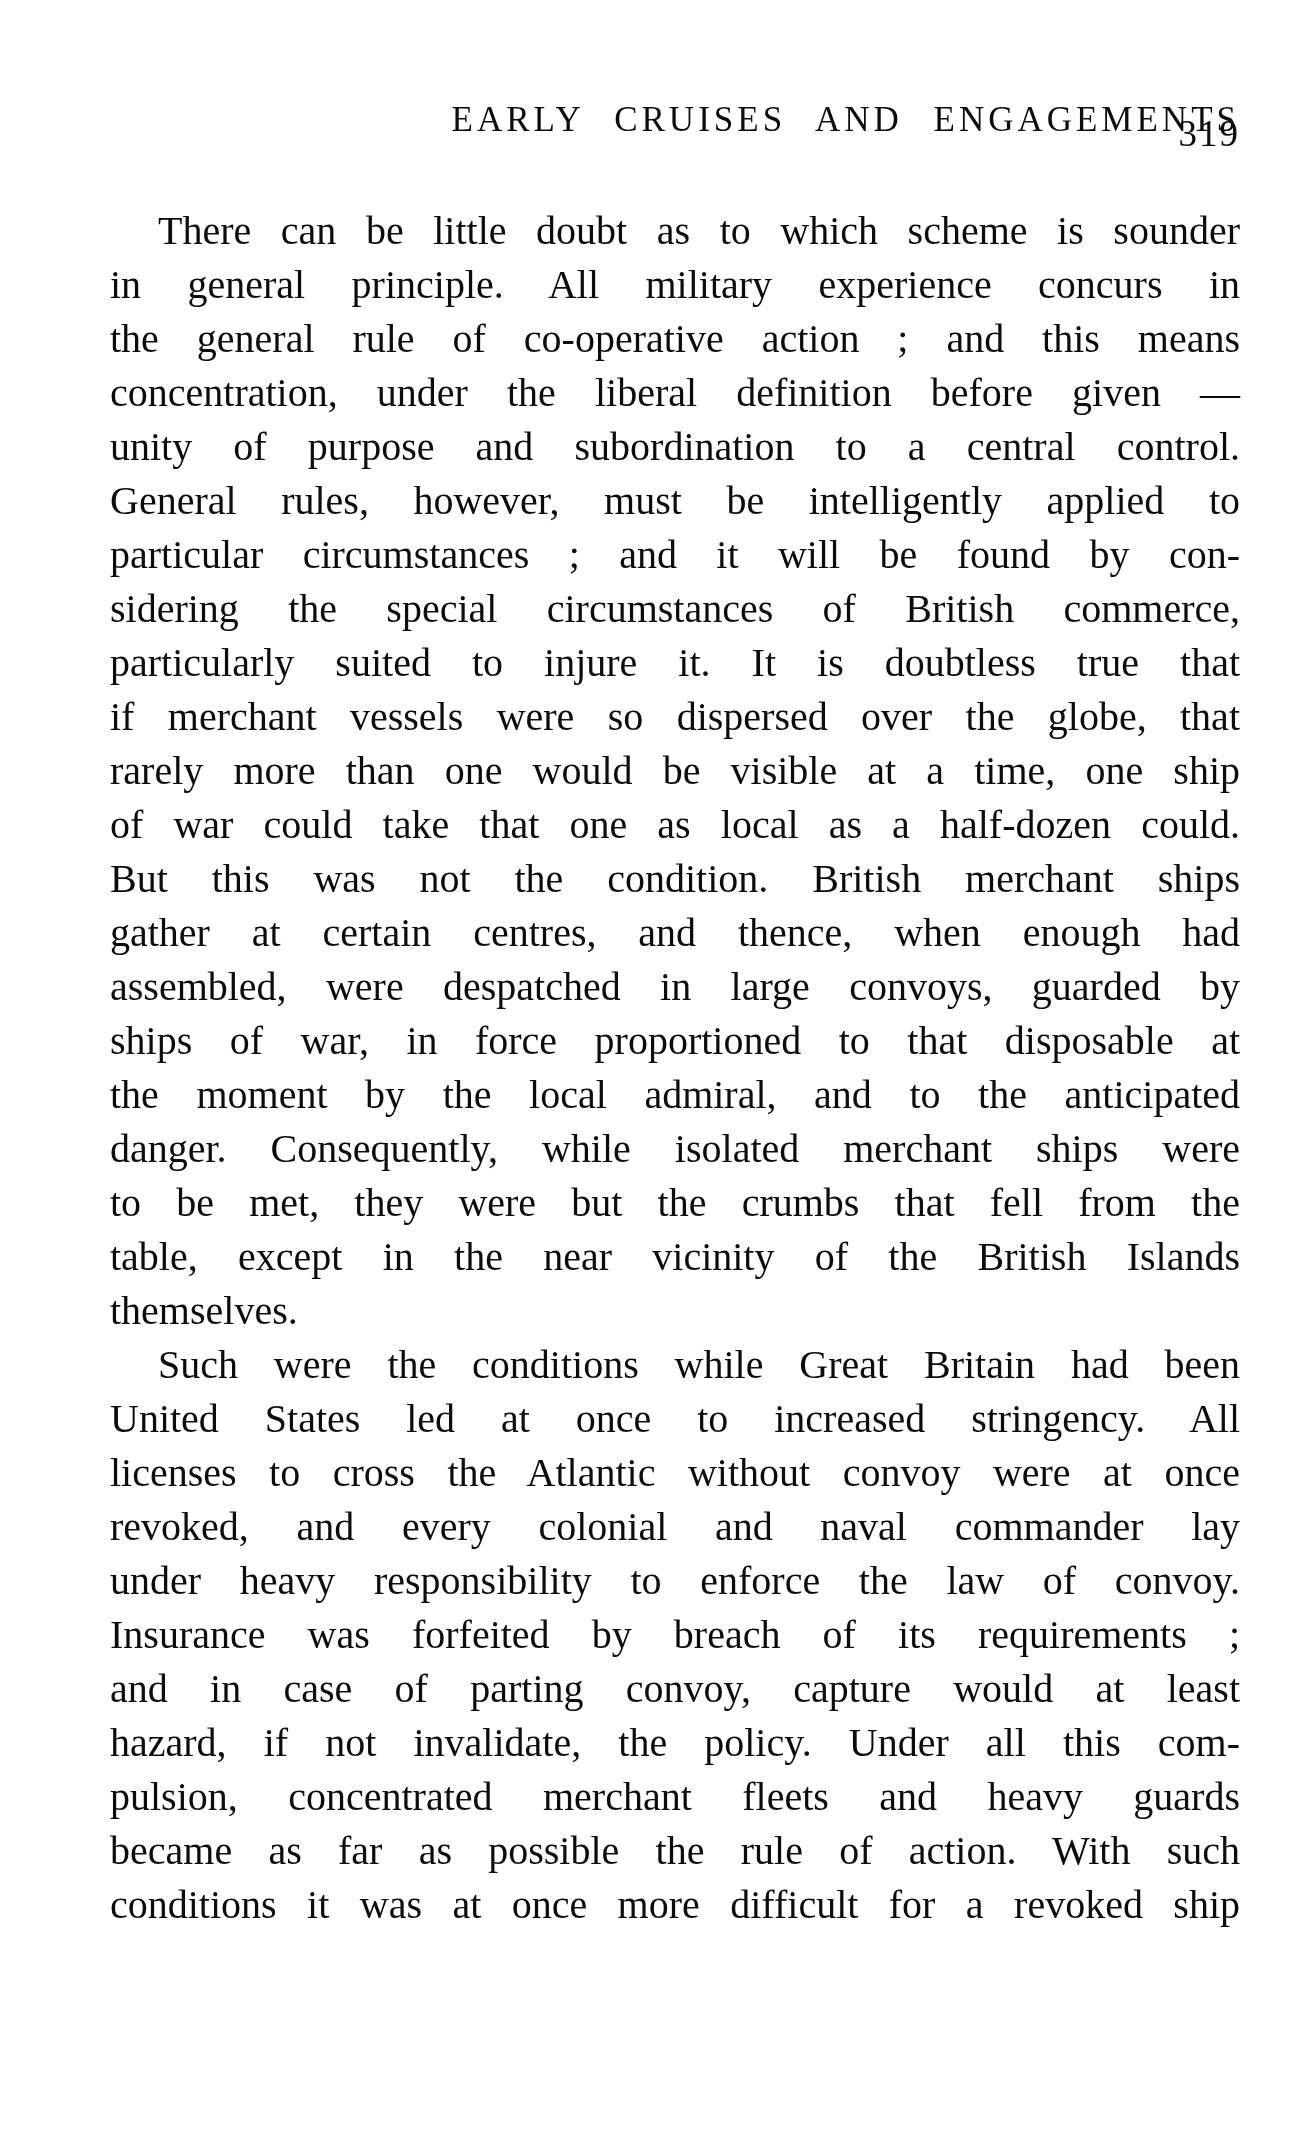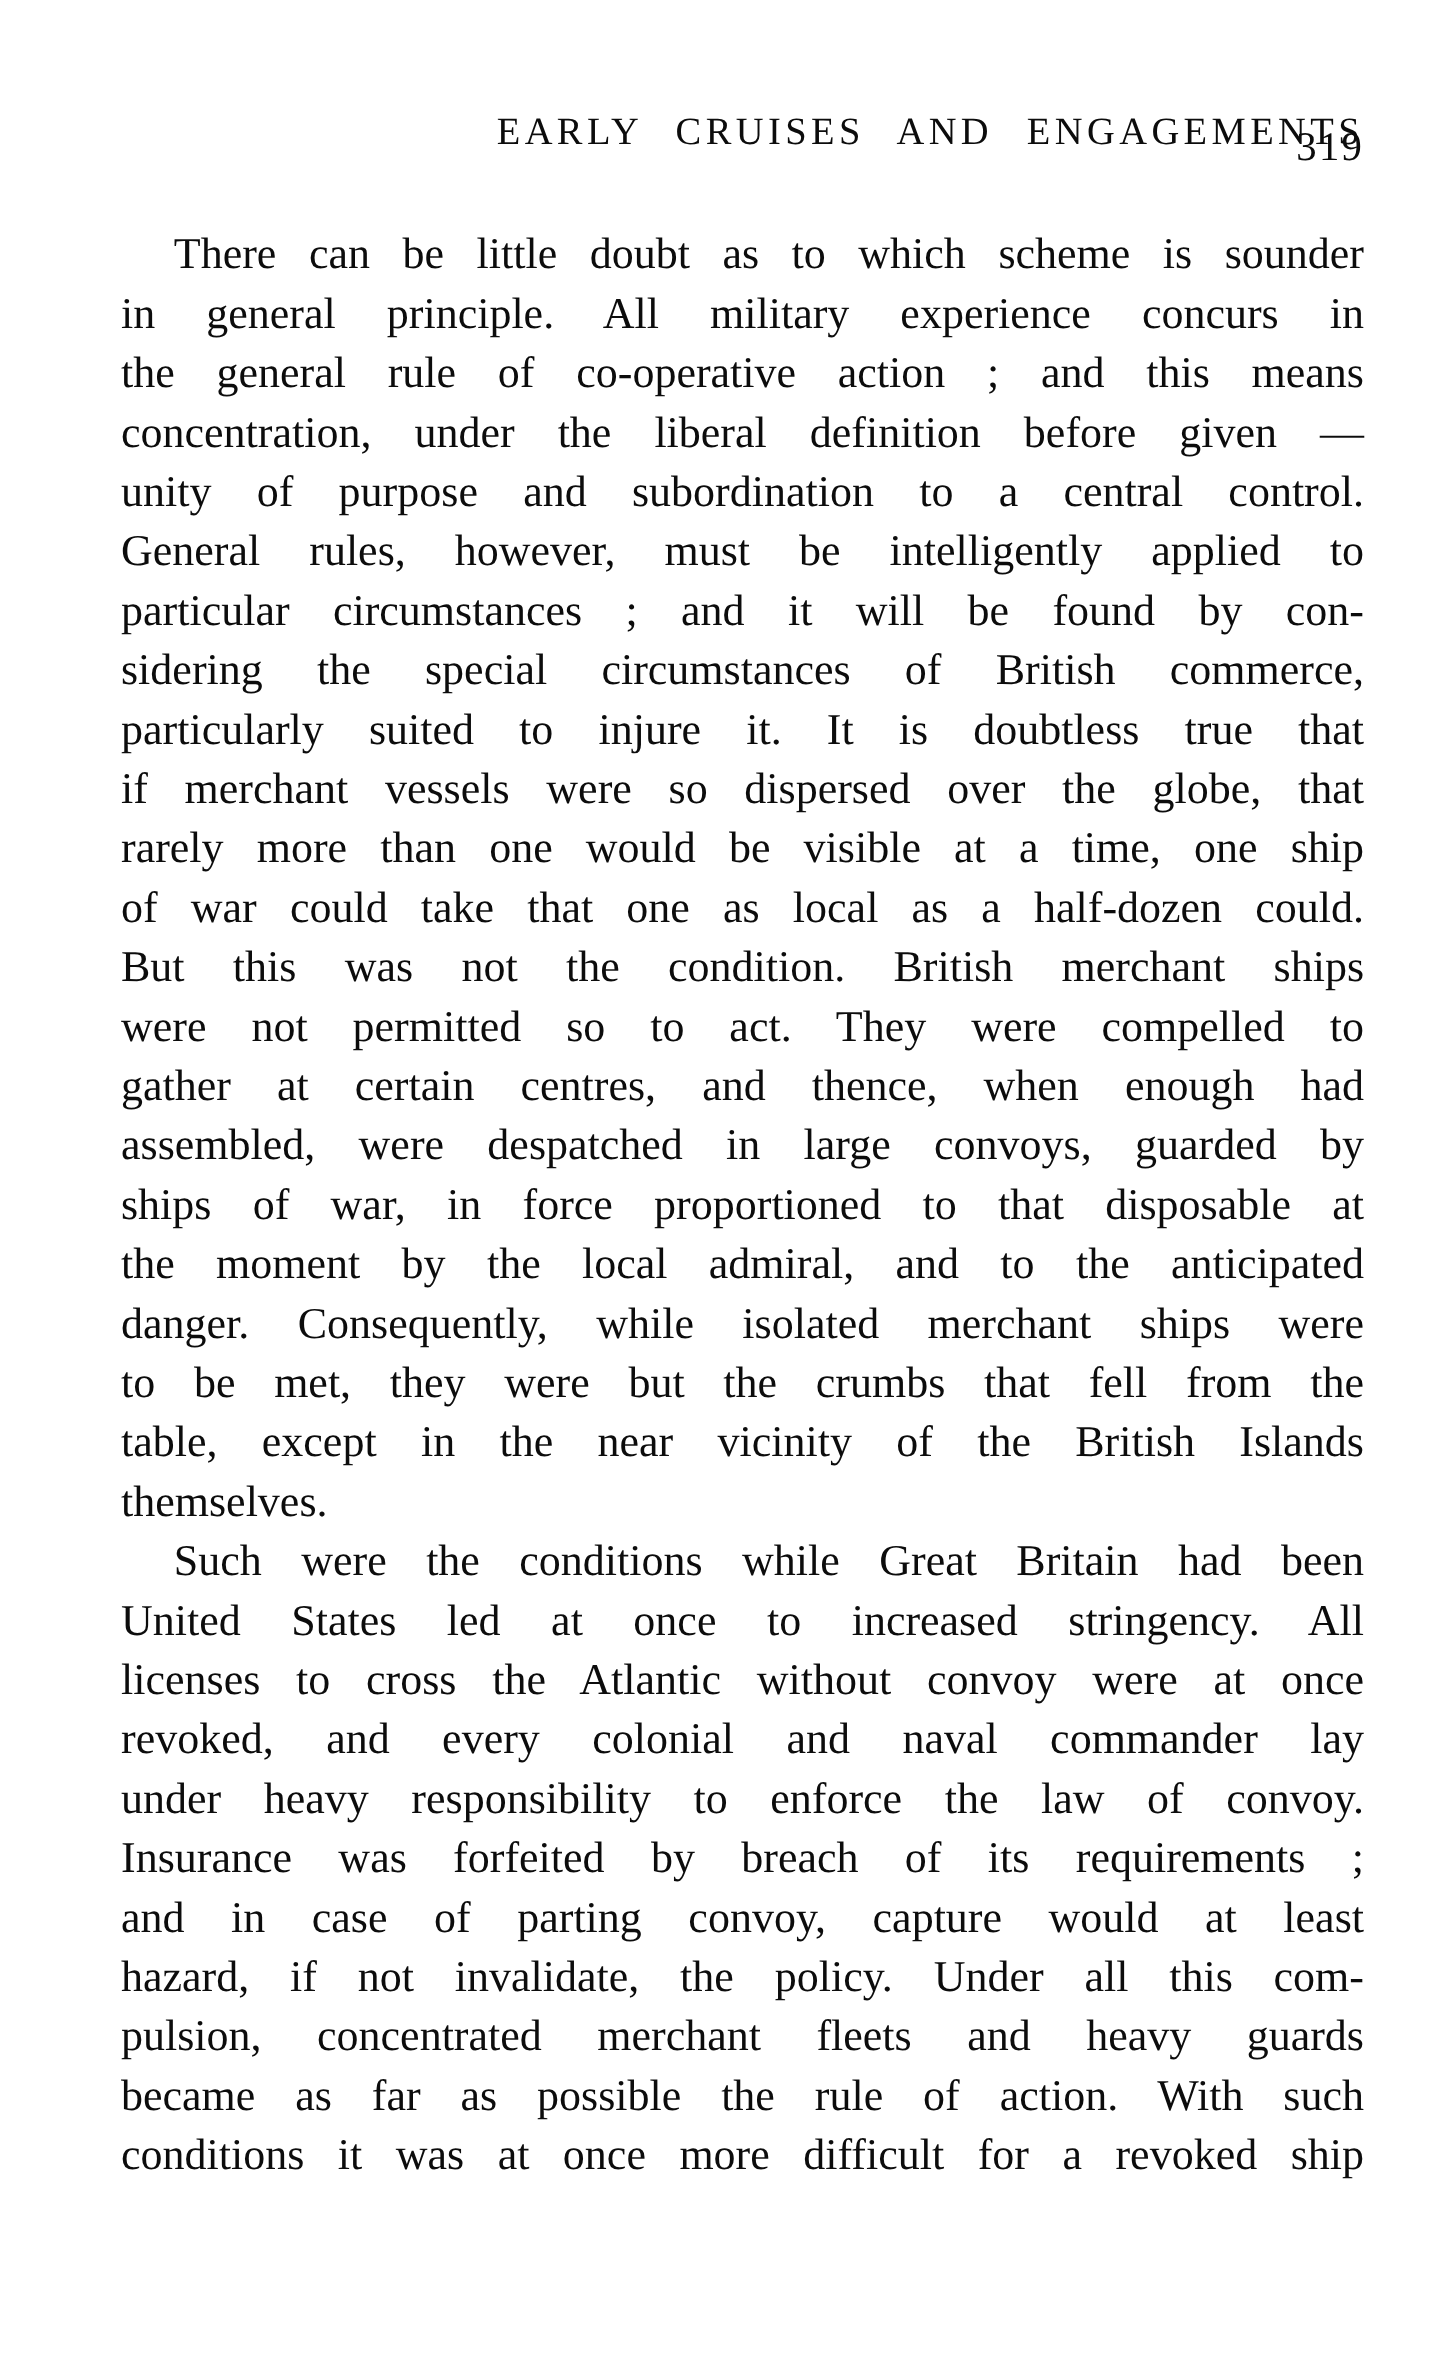--- a/index.html
+++ b/index.html
@@ -80,21 +80,20 @@
       <div class="line">concentration, under the liberal definition before given —</div>
       <div class="line">unity of purpose and subordination to a central control.</div>
       <div class="line">General rules, however, must be intelligently applied to</div>
       <div class="line">particular circumstances ; and it will be found by con-</div>
       <div class="line">sidering the special circumstances of British commerce,</div>
       <div class="line">particularly suited to injure it. It is doubtless true that</div>
       <div class="line">if merchant vessels were so dispersed over the globe, that</div>
       <div class="line">rarely more than one would be visible at a time, one ship</div>
       <div class="line">of war could take that one as local as a half-dozen could.</div>
       <div class="line">But this was not the condition. British merchant ships</div>
-      <div class="line">were not permitted so to act. They were compelled to</div>
       <div class="line">gather at certain centres, and thence, when enough had</div>
       <div class="line">assembled, were despatched in large convoys, guarded by</div>
       <div class="line">ships of war, in force proportioned to that disposable at</div>
       <div class="line">the moment by the local admiral, and to the anticipated</div>
       <div class="line">danger. Consequently, while isolated merchant ships were</div>
       <div class="line">to be met, they were but the crumbs that fell from the</div>
       <div class="line">table, except in the near vicinity of the British Islands</div>
       <div class="line para-end">themselves.</div>
       <div class="line indent">Such were the conditions while Great Britain had been</div>
       <div class="line">United States led at once to increased stringency. All</div>

